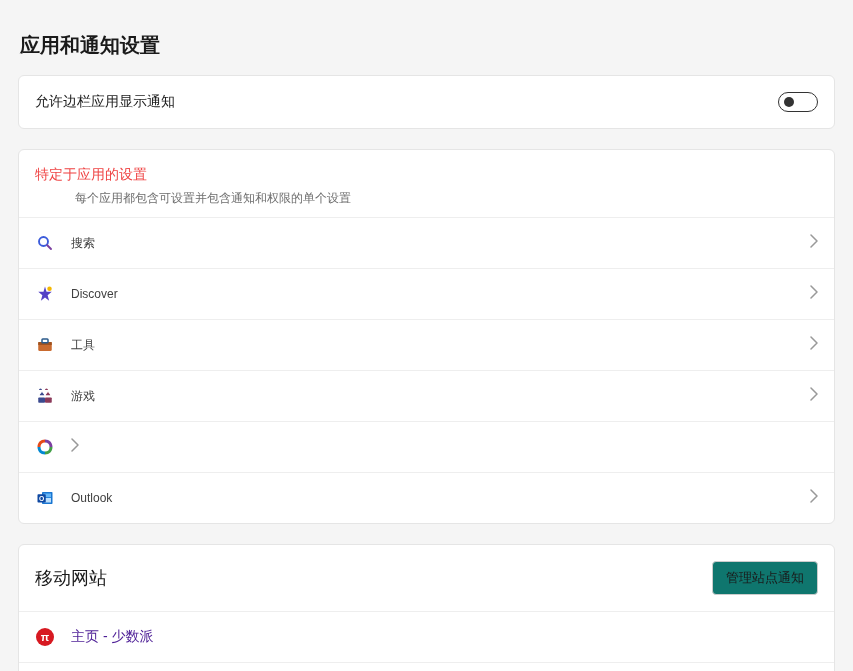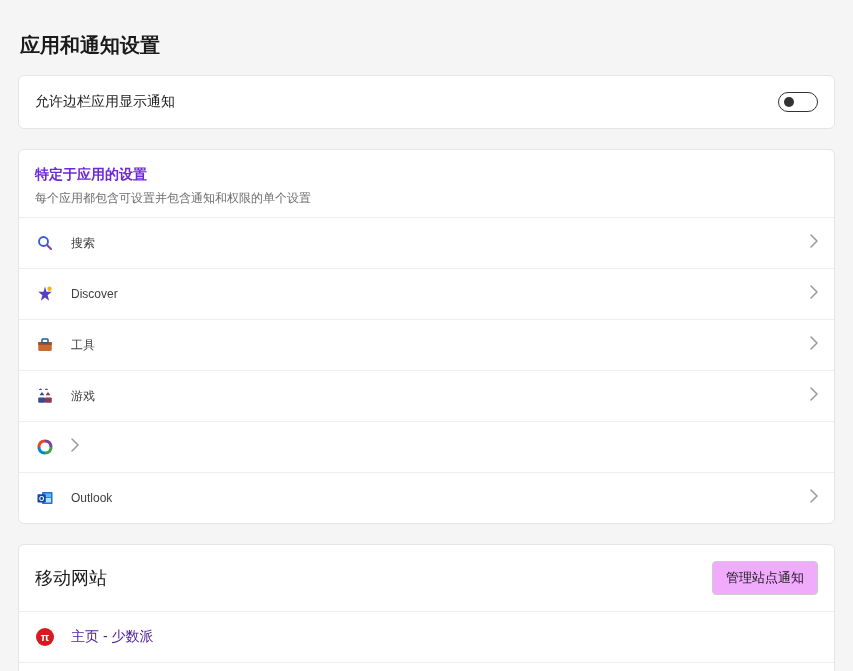--- a/index.html
+++ b/index.html
@@ -54,27 +54,28 @@
       position: absolute;
       top: 50%;
       left: 5px;
       transform: translateY(-50%);
     }
     .section-header {
       padding: 16px 16px 10px 16px;
     }
     .section-title {
       font-size: 14px;
-      font-weight: 700;
-      color: #6d28d9;
+      font-weight: 400;
+      color: #ef4444;
       margin-bottom: 6px;
     }
     .section-subtitle {
       font-size: 12px;
       color: #6e6e6e;
+      margin-left: 40px;
     }
     .app-row {
       display: flex;
       align-items: center;
       padding: 15px 16px;
       border-top: 1px solid #eee;
       cursor: pointer;
     }
     .app-icon {
       width: 20px;
@@ -99,21 +100,21 @@
       align-items: center;
       justify-content: space-between;
       padding: 16px 16px;
     }
     .mobile-title {
       font-size: 18px;
       font-weight: 400;
       color: #1a1a1a;
     }
     .manage-btn {
-      background: #f0abfc;
+      background: #0f766e;
       border: 1px solid #ccc;
       border-radius: 4px;
       padding: 7px 13px;
       font-size: 13px;
       color: #1a1a1a;
       cursor: pointer;
       font-family: Liberation Sans, sans-serif;
     }
     .site-row {
       display: flex;

